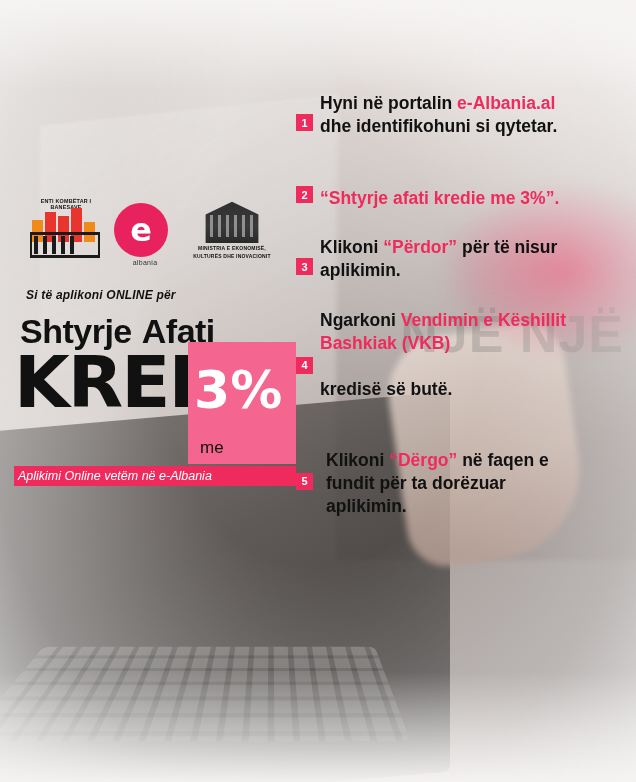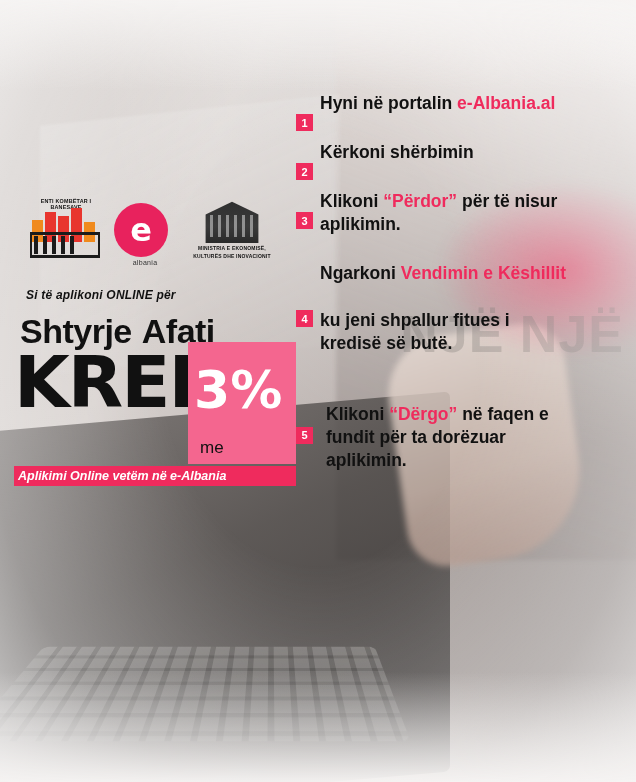--- a/index.html
+++ b/index.html
@@ -163,21 +163,21 @@
   }
   .pctbox .me{
     position:absolute;left:12px;bottom:6px;font-size:17px;color:#111;
   }
   .ribbon{
     position:absolute;left:14px;top:466px;width:282px;height:20px;
     background:#ef2b5d;
     display:flex;align-items:center;
   }
   .ribbon span{
-    color:#fff;font-size:12.5px;font-weight:bold;font-style:italic;padding-left:4px;
+    color:#fff;font-size:12.5px;font-weight:normal;font-style:italic;padding-left:4px;
     white-space:nowrap;
   }
 
   
   .steps{
     position:absolute;left:296px;top:92px;width:330px;
   }
   .step{position:relative;margin-bottom:26px;}
   .step .num{
     position:absolute;left:0;top:22px;
@@ -265,33 +265,33 @@
     <div class="me">me</div>
   </div>
 
   <div class="ribbon">
     <span>Aplikimi Online vetëm në e-Albania</span>
   </div>
 
   <div class="steps">
     <div class="step s1">
       <div class="num">1</div>
-      <div class="txt"><span>Hyni në portalin </span><span class="pink">e-Albania.al</span><br></div>
+      <div class="txt"><span>Hyni në portalin </span><span class="pink">e-Albania.al</span><br><span>dhe identifikohuni si qytetar.</span></div>
     </div>
     <div class="step s2">
       <div class="num">2</div>
-      <div class="txt"><span>Kërkoni shërbimin</span><br></div>
+      <div class="txt"><br><span class="pink">“Shtyrje afati kredie me 3%”.</span></div>
     </div>
     <div class="step s3">
       <div class="num">3</div>
       <div class="txt"><span>Klikoni </span><span class="pink">“Përdor”</span><span> për të nisur</span><br><span>aplikimin.</span></div>
     </div>
     <div class="step s4">
       <div class="num">4</div>
-      <div class="txt"><span>Ngarkoni </span><span class="pink">Vendimin e Këshillit</span><br><br><span>ku jeni shpallur fitues i</span><br><span>kredisë së butë.</span></div>
+      <div class="txt"><span>Ngarkoni </span><span class="pink">Vendimin e Këshillit</span><br><span class="pink">Bashkiak (VKB)</span><br><br><span>kredisë së butë.</span></div>
     </div>
     <div class="step s5">
       <div class="num">5</div>
       <div class="txt"><span>Klikoni </span><span class="pink">“Dërgo”</span><span> në faqen e</span><br><span>fundit për ta dorëzuar</span><br><span>aplikimin.</span></div>
     </div>
   </div>
 
 
 </div>
 

